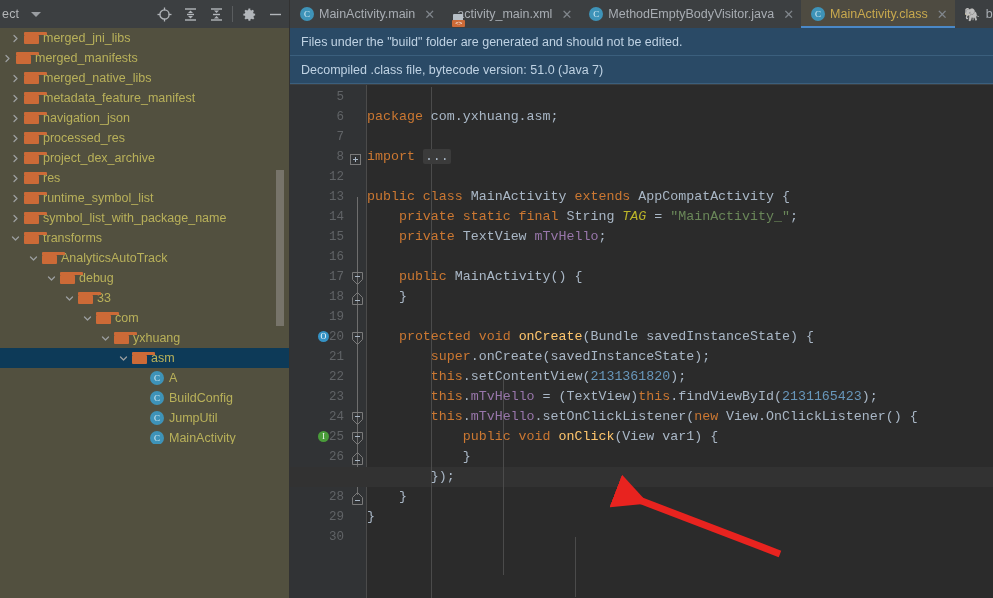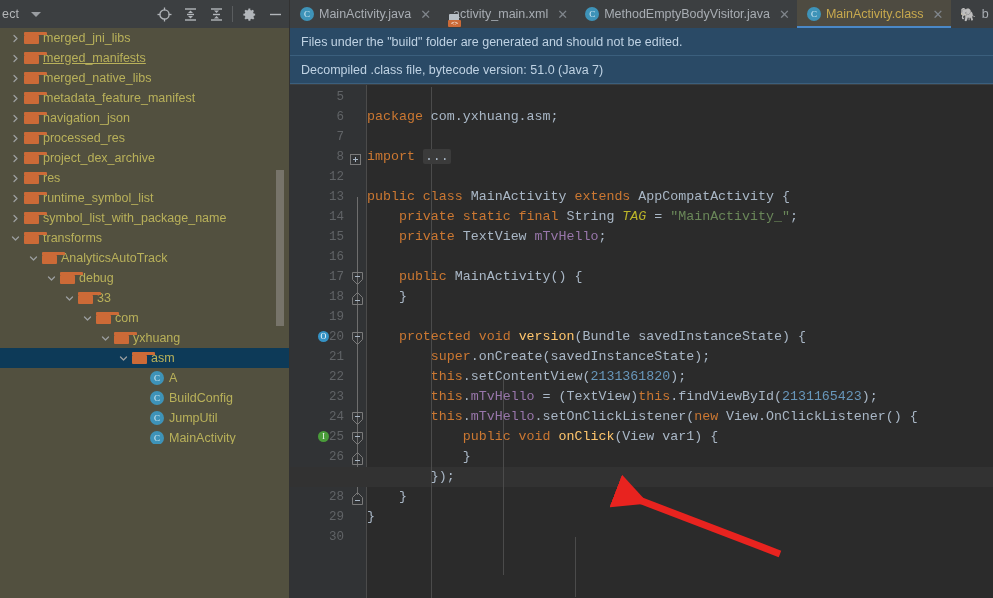--- a/index.html
+++ b/index.html
@@ -248,21 +248,21 @@
             </svg>
           </span>
           <span class="ticon">
             <span class="folder">
               <span class="tab"></span>
               <span class="body"></span>
             </span>
           </span>
           <span class="tlabel">merged_jni_libs</span>
         </div>
-        <div class="trow" style="padding-left: 8px; text-decoration: underline;">
+        <div class="trow" style="">
           <span class="twist">
             <svg width="9" height="9" viewBox="0 0 9 9">
               <path d="M3 1.5 L6 4.5 L3 7.5" fill="none" stroke="#9b9e9f" stroke-width="1.3" stroke-linecap="round" stroke-linejoin="round"></path>
             </svg>
           </span>
           <span class="ticon">
             <span class="folder">
               <span class="tab"></span>
               <span class="body"></span>
             </span>
@@ -546,21 +546,21 @@
 
     <div id="tree-scroll"></div>
   </div>
   <div id="panel-divider"></div>
 
   <div id="tabbar">
       <div class="tab">
         <span>
           <span class="cls-ic">C</span>
         </span>
-        <span>MainActivity.java</span>
+        <span>MainActivity.main</span>
         <span class="tabclose">✕</span>
       </div>
       <div class="tab">
         <span><span class="xml-ic"><span class="top"></span><span class="bot">&lt;&gt;</span></span></span>
         <span>activity_main.xml</span>
         <span class="tabclose">✕</span>
       </div>
       <div class="tab">
         <span>
           <span class="cls-ic">C</span>
@@ -678,21 +678,21 @@
         <div class="cline" style="top: 42px;"></div>
         <div class="cline" style="top: 62px;"><span class="kw">import</span><span class="ident"> </span><span class="fold-placeholder">...</span></div>
         <div class="cline" style="top: 82px;"></div>
         <div class="cline" style="top: 102px;"><span class="kw">public class</span><span class="ident"> MainActivity </span><span class="kw">extends</span><span class="ident"> AppCompatActivity {</span></div>
         <div class="cline" style="top: 122px;"><span class="ident">    </span><span class="kw">private static final</span><span class="ident"> String </span><span class="stat">TAG</span><span class="ident"> = </span><span class="str">"MainActivity_"</span><span class="ident">;</span></div>
         <div class="cline" style="top: 142px;"><span class="ident">    </span><span class="kw">private</span><span class="ident"> TextView </span><span class="fld">mTvHello</span><span class="ident">;</span></div>
         <div class="cline" style="top: 162px;"></div>
         <div class="cline" style="top: 182px;"><span class="ident">    </span><span class="kw">public</span><span class="ident"> </span><span class="ident">MainActivity</span><span class="ident">() {</span></div>
         <div class="cline" style="top: 202px;"><span class="ident">    }</span></div>
         <div class="cline" style="top: 222px;"></div>
-        <div class="cline" style="top: 242px;"><span class="ident">    </span><span class="kw">protected void</span><span class="ident"> </span><span class="mth">version</span><span class="ident">(Bundle savedInstanceState) {</span></div>
+        <div class="cline" style="top: 242px;"><span class="ident">    </span><span class="kw">protected void</span><span class="ident"> </span><span class="mth">onCreate</span><span class="ident">(Bundle savedInstanceState) {</span></div>
         <div class="cline" style="top: 262px;"><span class="ident">        </span><span class="kw">super</span><span class="ident">.onCreate(savedInstanceState);</span></div>
         <div class="cline" style="top: 282px;"><span class="ident">        </span><span class="kw">this</span><span class="ident">.setContentView(</span><span class="num">2131361820</span><span class="ident">);</span></div>
         <div class="cline" style="top: 302px;"><span class="ident">        </span><span class="kw">this</span><span class="ident">.</span><span class="fld">mTvHello</span><span class="ident"> = (TextView)</span><span class="kw">this</span><span class="ident">.findViewById(</span><span class="num">2131165423</span><span class="ident">);</span></div>
         <div class="cline" style="top: 322px;"><span class="ident">        </span><span class="kw">this</span><span class="ident">.</span><span class="fld">mTvHello</span><span class="ident">.setOnClickListener(</span><span class="kw">new</span><span class="ident"> View.OnClickListener() {</span></div>
         <div class="cline" style="top: 342px;"><span class="ident">            </span><span class="kw">public void</span><span class="ident"> </span><span class="mth">onClick</span><span class="ident">(View var1) {</span></div>
         <div class="cline" style="top: 362px;"><span class="ident">            }</span></div>
         <div class="cline" style="top: 382px;"><span class="ident">        });</span></div>
         <div class="cline" style="top: 402px;"><span class="ident">    }</span></div>
         <div class="cline" style="top: 422px;"><span class="ident">}</span></div>
         <div class="cline" style="top: 442px;"></div>

